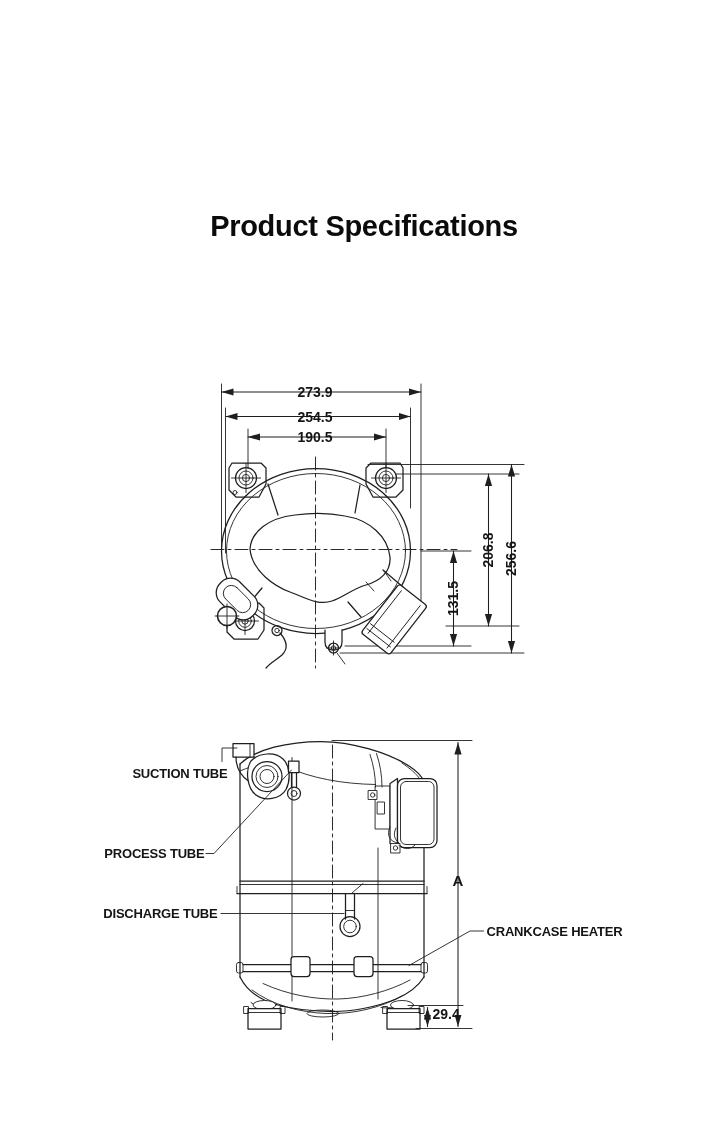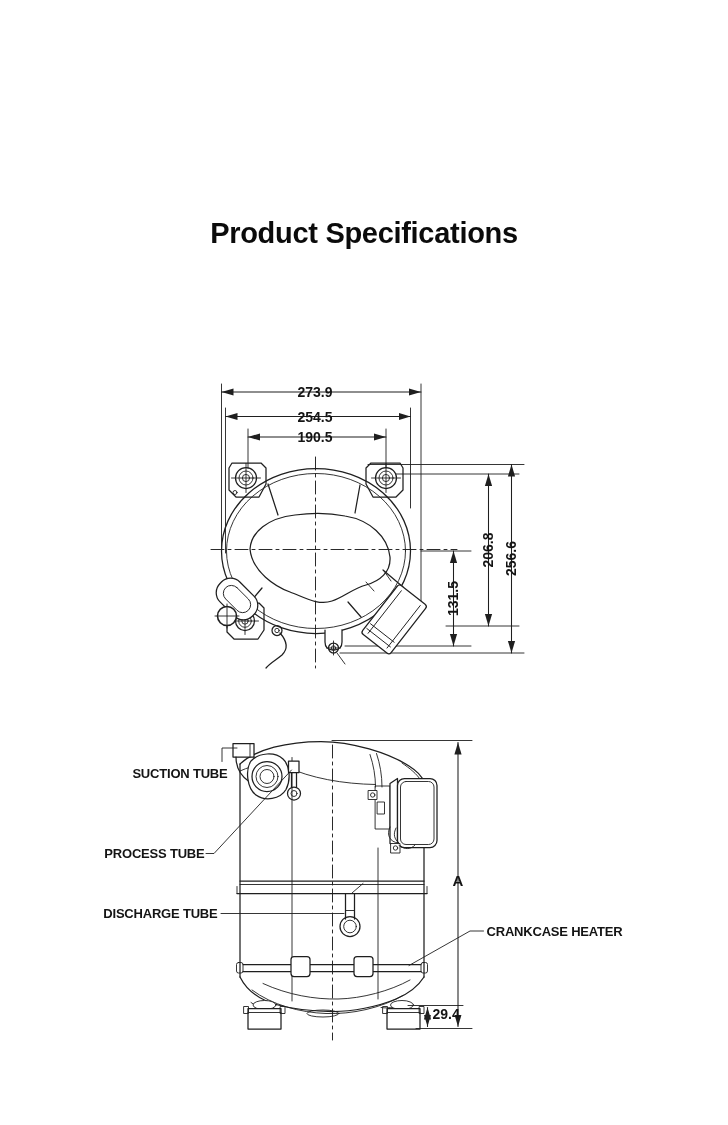--- a/index.html
+++ b/index.html
@@ -1,18 +1,18 @@
 <!DOCTYPE html>
 <html><head>
 <meta charset="utf-8">
 <style>
   html,body{margin:0;padding:0;background:#fff;}
   .page{position:relative;width:728px;height:1125px;background:#ffffff;overflow:hidden;
         font-family:"Liberation Sans",sans-serif;}
-  .title{position:absolute;top:217px;left:0;width:728px;margin:0;text-align:center;
+  .title{position:absolute;top:210px;left:0;width:728px;margin:0;text-align:center;
          font-size:29px;font-weight:700;color:#0b0b0b;letter-spacing:-0.3px;
          font-family:"Liberation Sans",sans-serif;}
   svg.drawing{position:absolute;top:0;left:0;}
   
   .ln, .ln path, .ln line, .ln ellipse, .ln circle, .ln rect, .ln polyline
       {stroke:#1f1f1f;fill:none;stroke-width:1.25;stroke-linecap:round;stroke-linejoin:round;}
   .thin{stroke-width:0.9 !important;}
   .dim{stroke-width:1.05 !important;}
   .cl{stroke-width:0.95 !important;stroke-dasharray:13 4 3 4;}
   .wht{fill:#ffffff !important;}

